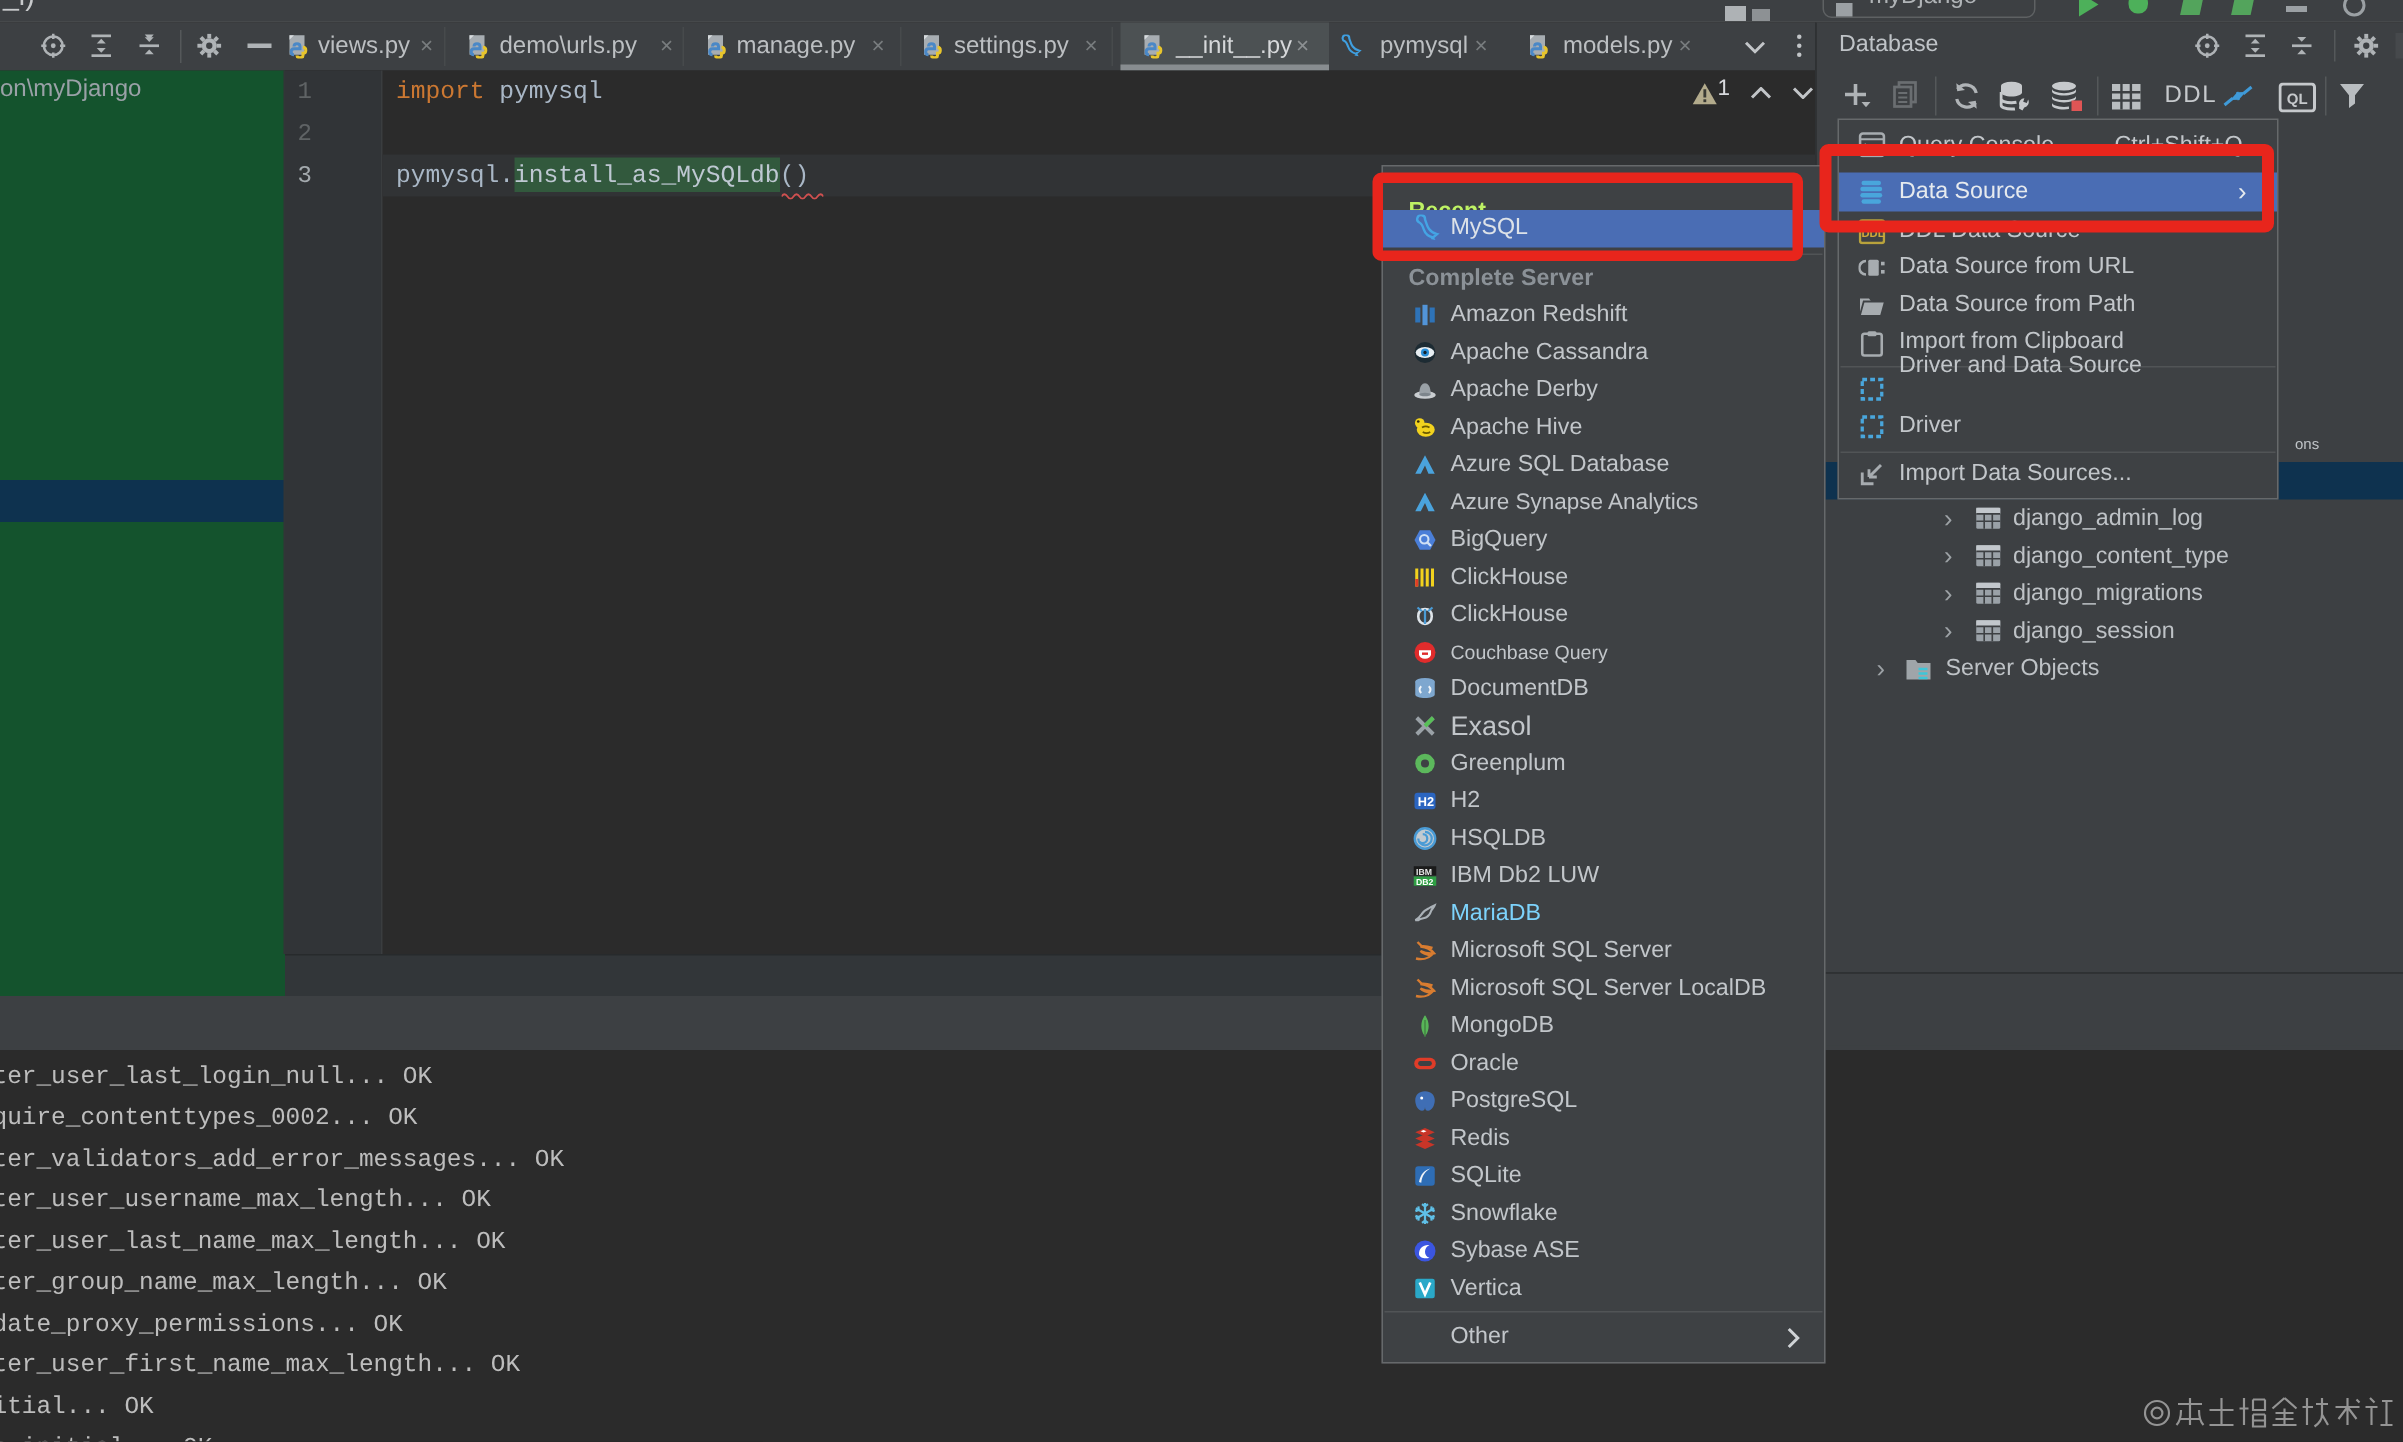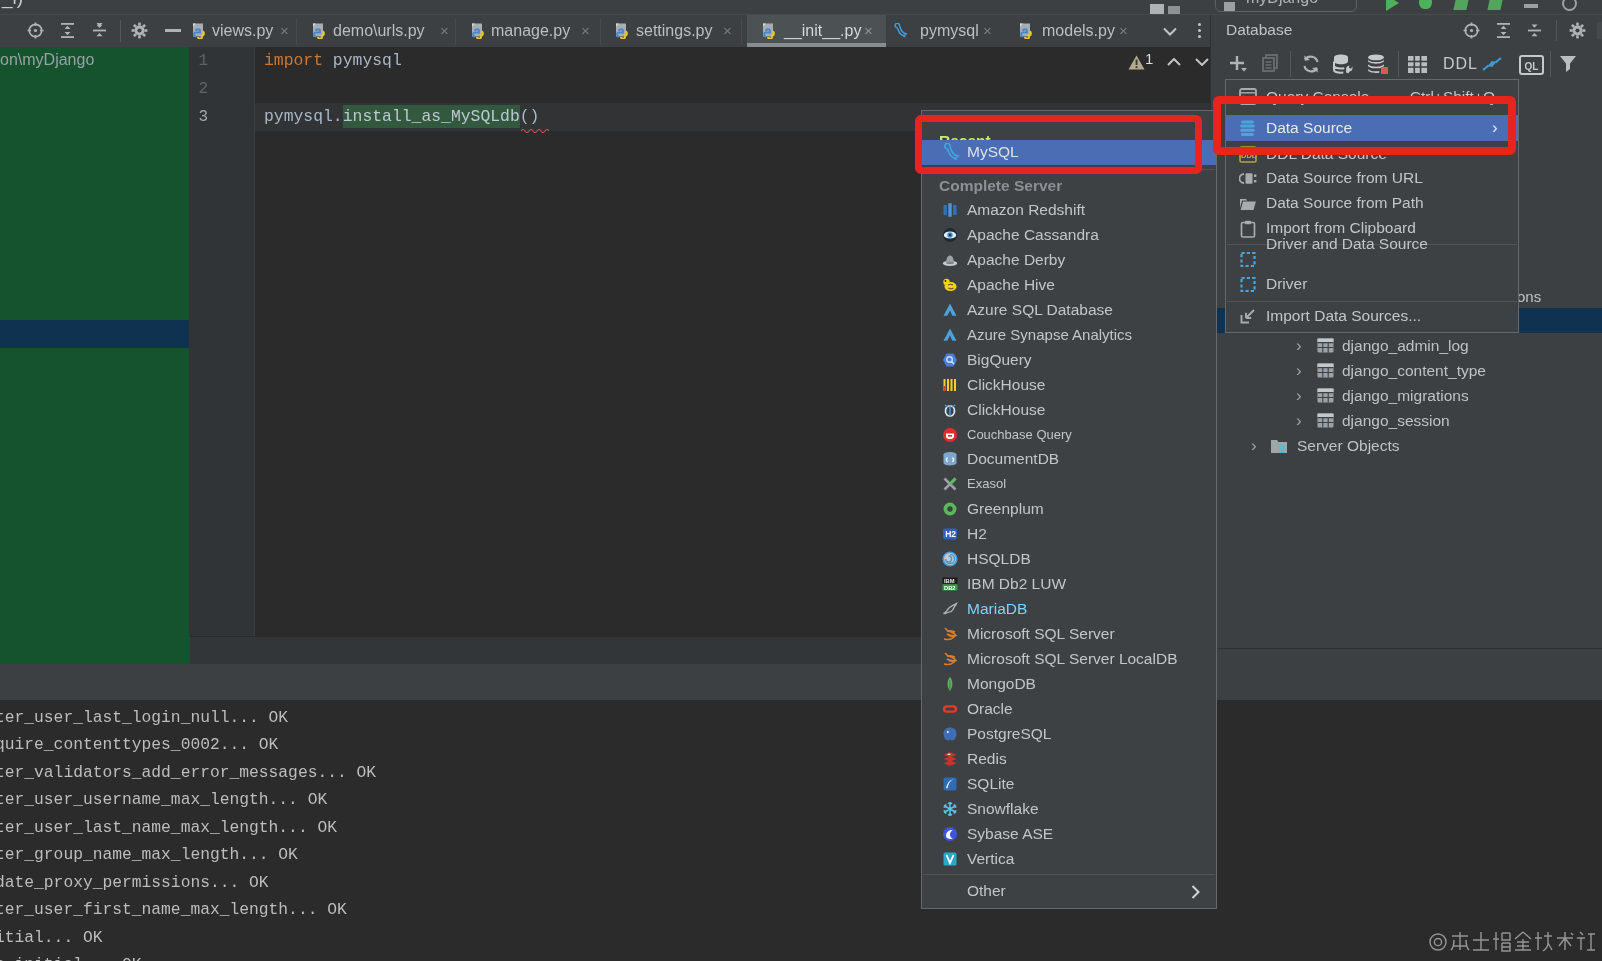--- a/index.html
+++ b/index.html
@@ -313,21 +313,21 @@
     </svg>
   <svg class="ab" style="left:308px;top:40px" width="25" height="20" viewBox="0 0 25 20">
       <rect x="1" y="1" width="23" height="18" rx="2" fill="none" stroke="#c6c9cc" stroke-width="2"></rect>
       <text x="5.5" y="14.5" font-size="10" font-weight="bold" fill="#c6c9cc" font-family="Liberation Sans">QL</text>
     </svg>
   <div class="ab" style="left:339px;top:36px;width:1px;height:26px;background:#55585a"></div>
   <svg class="ab" style="left:348px;top:40px" width="18" height="18" viewBox="0 0 18 18">
       <path d="M1,1 H17 L11,8.5 V14 L7,17 V8.5 Z" fill="#b9bdc0"></path>
     </svg>
   
-  <div class="ab txt" style="left:306px;top:272px;color:#bfc3c7;font-size:15px">ons</div>
+  <div class="ab txt" style="left:319px;top:272px;color:#bfc3c7;font-size:10px">ons</div>
   <div class="ab" style="left:0;top:293px;width:391px;height:25px;background:#0e324f"></div>
   <div class="ab tchev" style="left:85px;top:321px">›</div>
   <div class="ab tchev" style="left:85px;top:346px">›</div>
   <div class="ab tchev" style="left:85px;top:371px">›</div>
   <div class="ab tchev" style="left:85px;top:396px">›</div>
   <div class="ab tchev" style="left:40px;top:421px">›</div>
   <svg class="ab tbl" style="left:106px;top:323px">
       <use href="#tableic"></use>
     </svg>
   <svg class="ab tbl" style="left:106px;top:348px">
@@ -429,21 +429,21 @@
   <svg class="ab" style="left:20px;top:340px" width="16" height="16" viewBox="0 0 16 16">
       <ellipse cx="8" cy="3.4" rx="6.5" ry="2.4" fill="#7ea7cf"></ellipse>
       <path d="M1.5,3.4 V12 c0,1.3 2.9,2.4 6.5,2.4 S14.5,13.3 14.5,12 V3.4" fill="#7ea7cf"></path>
       <path d="M5.5,6.5 c-1.5,1.5 -1.5,3 0,4.5 M10.5,6.5 c1.5,1.5 1.5,3 0,4.5" stroke="#eef3f8" stroke-width="1.3" fill="none"></path>
     </svg>
   <div class="ab txt" style="left:45px;top:338px;color:#c2c6ca;font-size:15.5px">DocumentDB</div>
   <svg class="ab" style="left:20px;top:365px" width="16" height="16" viewBox="0 0 16 16">
       <path d="M2.5,2.5 L13.5,13.5 M13.5,2.5 L2.5,13.5" stroke="#9aa1a7" stroke-width="2.6"></path>
       <path d="M13.5,2.5 L8,8" stroke="#58c058" stroke-width="2.6"></path>
     </svg>
-  <div class="ab txt" style="left:45px;top:363px;color:#c2c6ca;font-size:13px">Exasol</div>
+  <div class="ab txt" style="left:45px;top:363px;color:#c2c6ca;font-size:18px">Exasol</div>
   <svg class="ab" style="left:20px;top:390px" width="16" height="16" viewBox="0 0 16 16">
       <circle cx="8" cy="8" r="6.5" fill="#5cb85c"></circle>
       <circle cx="8" cy="8" r="2.7" fill="#3e4144"></circle>
       <path d="M12,3 L15,1 L14,5 Z" fill="#3e4144"></path>
     </svg>
   <div class="ab txt" style="left:45px;top:388px;color:#c2c6ca;font-size:15.5px">Greenplum</div>
   <svg class="ab" style="left:20px;top:415px" width="16" height="16" viewBox="0 0 16 16">
       <rect x="1" y="2.5" width="14" height="11" rx="2" fill="#2b65c0"></rect>
       <text x="3.2" y="11.4" font-size="8.5" font-weight="bold" fill="#fff" font-family="Liberation Sans">H2</text>
     </svg>

